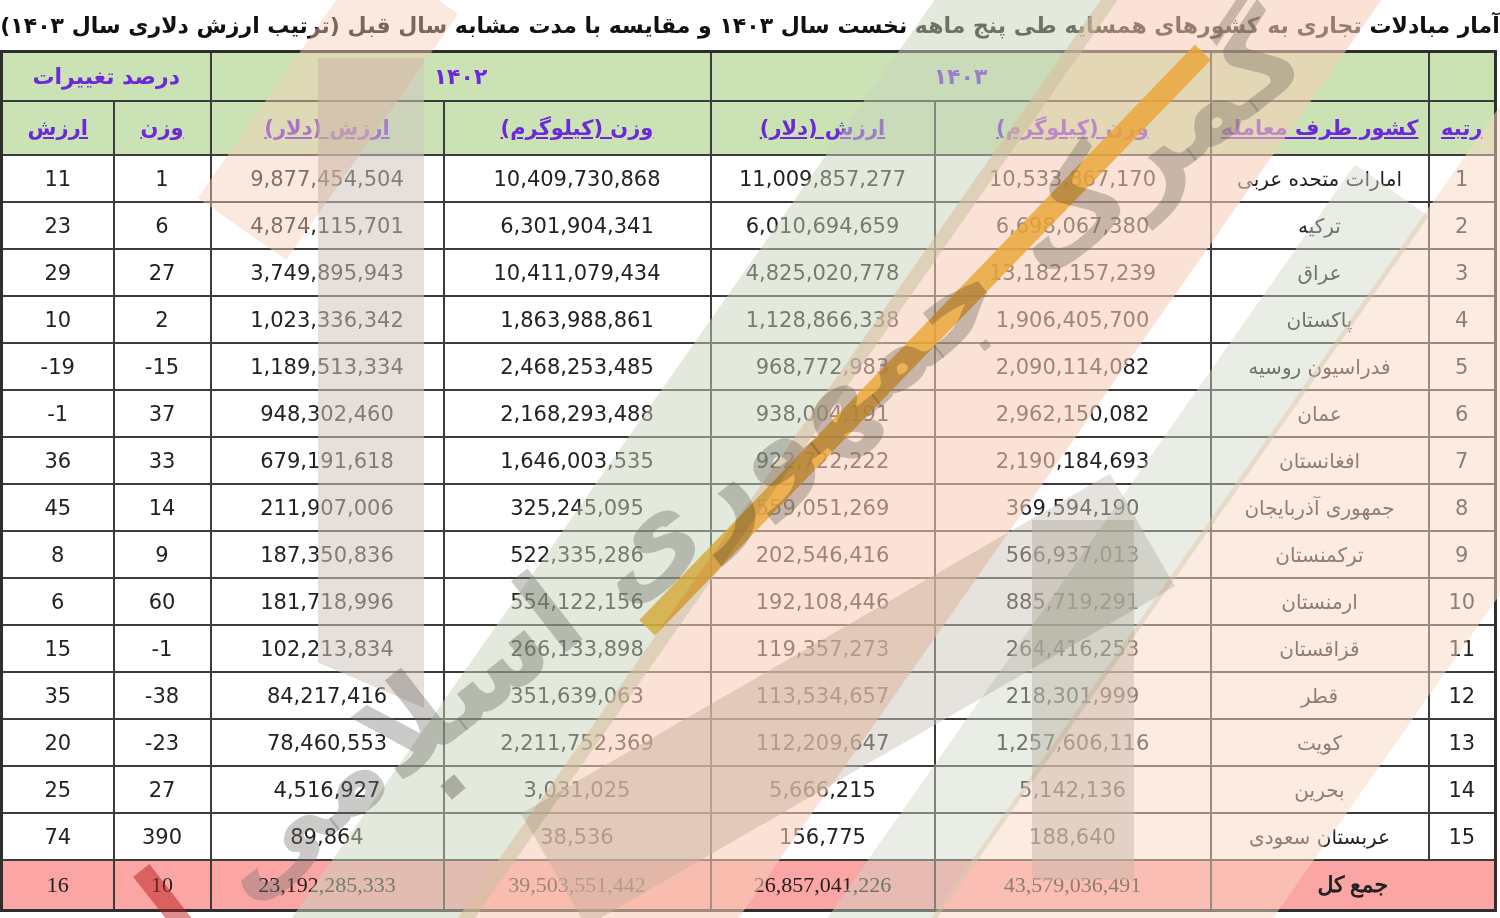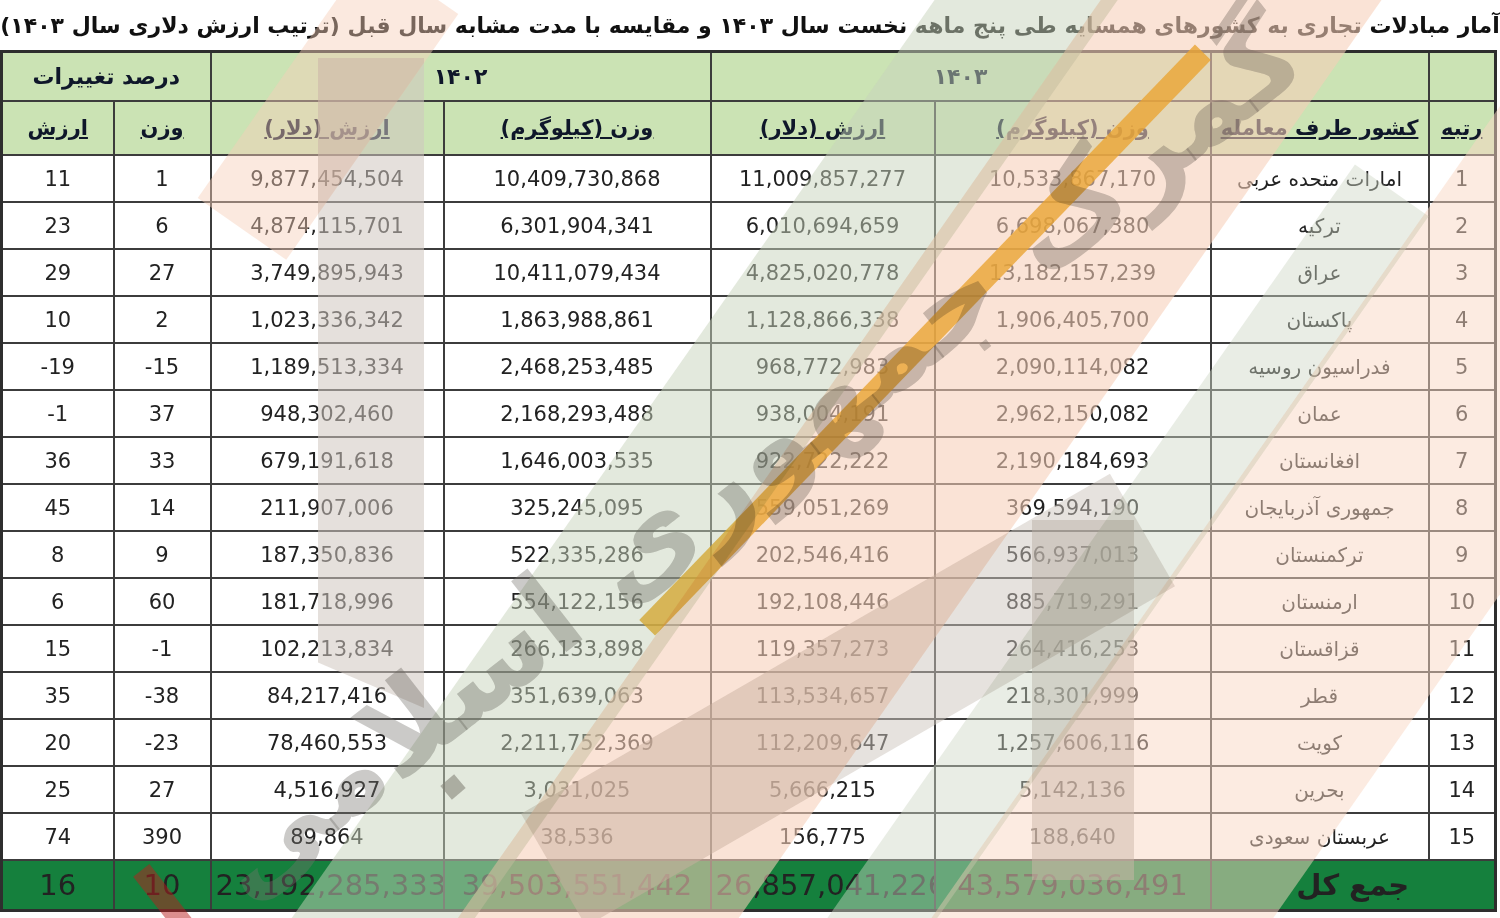--- a/index.html
+++ b/index.html
@@ -6,27 +6,27 @@
   body{width:1500px;height:918px;overflow:hidden;font-family:"DejaVu Sans",sans-serif;color:#222;}
   .page{position:relative;width:1500px;height:918px;background:#fff;overflow:hidden;}
 
   .title{height:50px;display:flex;align-items:center;justify-content:center;
          font-size:22px;font-weight:bold;color:#111;letter-spacing:0;}
 
   table.trade{border-collapse:collapse;table-layout:fixed;width:1494px;margin:0 3px;
               border:3px solid #2e2e2e;background:transparent;}
   th,td{border:2px solid #3c3c3c;text-align:center;vertical-align:middle;
         padding:0 4px;overflow:hidden;white-space:nowrap;}
-  thead th{background:#cbe3b4;font-weight:bold;font-size:21px;color:#0f172a;}
+  thead th{background:#cbe3b4;font-weight:bold;font-size:21px;color:#6d28d9;}
   thead tr.h1 th{height:47px;font-size:22px;}
   thead tr.h2 th{height:52px;text-decoration:underline;}
   tbody td{height:45px;font-size:21px;background:transparent;}
   td.c-num,td.c-pct,td.c-rank{direction:ltr;unicode-bidi:isolate;}
   td.c-country{font-size:20px;border-radius:21px;}
-  tr.total td{background:#15803d;height:48px;font-size:29px;}
+  tr.total td{background:#fca5a5;height:48px;font-size:22px;font-family:Liberation Serif, serif;}
   tr.total td.t-label{font-weight:bold;}
 
   
   .wm{position:absolute;inset:0;z-index:10;pointer-events:none;overflow:hidden;}
   .wm > div, .wm > span{position:absolute;mix-blend-mode:multiply;}
   .wm-stripe-green-1{left:-510px;top:405px;width:2400px;height:150px;
       background:rgba(199,211,188,0.50);transform:rotate(-55deg);}
   .wm-stripe-pink-1{left:-295px;top:365px;width:2400px;height:230px;
       background:rgba(247,206,184,0.58);transform:rotate(-55deg);}
   .wm-stripe-green-2{left:605px;top:555px;width:1000px;height:90px;

